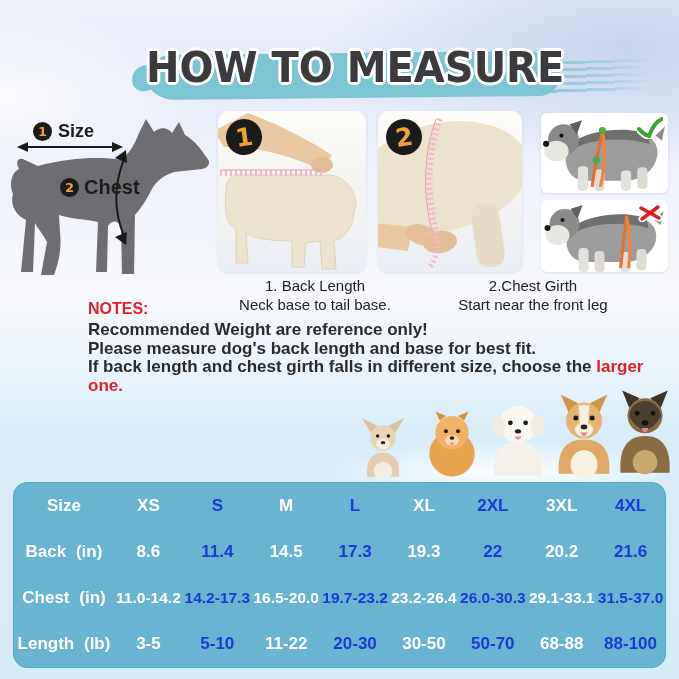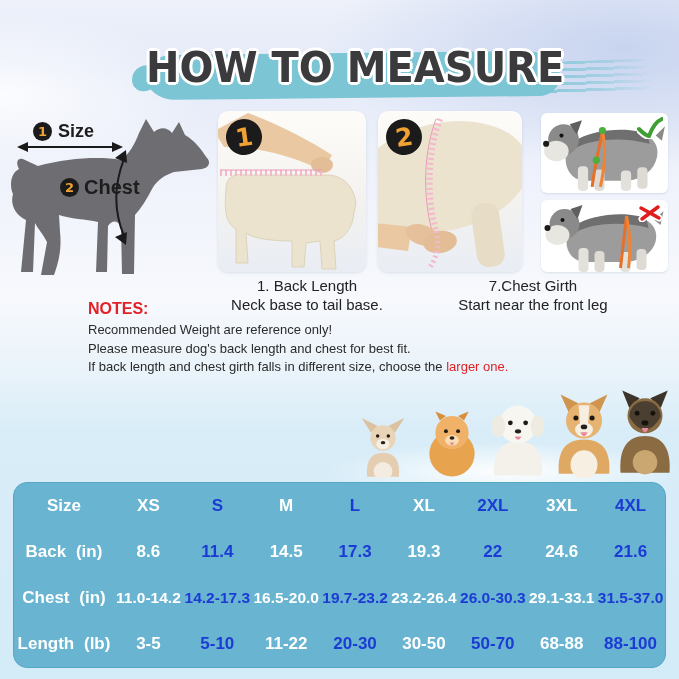--- a/index.html
+++ b/index.html
@@ -39,21 +39,21 @@
   .badge-lg{width:36px;height:36px;border-radius:50%;background:#1b1b1b;color:#f0a233;
     display:flex;align-items:center;justify-content:center;font-weight:bold;font-size:25px;
     font-family:"DejaVu Sans",sans-serif;transform:rotate(-8deg);}
   .caption{text-align:center;font-size:15px;line-height:19px;color:#222;}
 
   
   .photo{background:#fff;border-radius:6px;box-shadow:0 1px 2px rgba(90,110,150,.18);overflow:hidden;}
 
   
   .notes-head{font-size:16px;font-weight:bold;color:#e02128;text-align:center;}
-  .notes-body{font-size:13px;line-height:18.5px;color:#2b2b2b;}
+  .notes-body{font-size:17px;line-height:18.5px;color:#2b2b2b;font-weight:bold;}
   .red{color:#e02128;}
 
   
   .size-table{left:13px;top:482px;width:653px;height:186px;background:#68b4d1;
     border:1px solid #55a7c6;border-radius:14px;display:grid;box-sizing:border-box;
     grid-template-columns:100px repeat(8,1fr);grid-template-rows:repeat(4,1fr);
     align-items:center;justify-items:center;}
   .cell{font-weight:bold;font-size:17px;white-space:nowrap;}
   .lbl{color:#fff;word-spacing:5px;}
   .c-even{color:#fff;}
@@ -164,33 +164,33 @@
       <circle cx="5" cy="28" r="3" fill="#1a1a1a"></circle>
       <path d="M84,16 C82,34 80,50 78,68" fill="none" stroke="#e4702a" stroke-width="3"></path>
       <path d="M84,16 C88,34 88,52 86,68" fill="none" stroke="#ef8436" stroke-width="3"></path>
     </svg>
     <svg class="abs" style="right:6px;top:4px" width="24" height="18" viewBox="0 0 24 18">
       <path d="M3,4 L21,14 M20,3 L4,15" fill="none" stroke="#fff" stroke-width="7" stroke-linecap="round"></path>
       <path d="M3,4 L21,14 M20,3 L4,15" fill="none" stroke="#e01c1c" stroke-width="3.5" stroke-linecap="round"></path>
     </svg>
   </div>
 
-  <div class="abs caption" style="left:222px;top:276px;width:170px">
+  <div class="abs caption" style="left:230px;top:276px;width:170px">
     <div>1. Back Length</div>
     <div>Neck base to tail base.</div>
   </div>
   <div class="abs caption" style="left:448px;top:276px;width:170px">
-    <div>7.Chest Girth</div>
+    <div>2.Chest Girth</div>
     <div>Start near the front leg</div>
   </div>
 
   <div class="abs notes-head" style="left:88px;top:300px">NOTES:</div>
   <div class="abs notes-body" style="left:88px;top:321px;width:560px">
     <div>Recommended Weight are reference only!</div>
-    <div>Please measure dog's back length and chest for best fit.</div>
+    <div>Please measure dog's back length and base for best fit.</div>
     <div><span>If back length and chest girth falls in different size, choose the </span><span class="red">larger one.</span></div>
   </div>
 
   <div class="abs fog"></div>
   <svg class="abs" style="left:356px;top:418px" width="54" height="60" viewBox="0 0 80 90">
     <path d="M16,88 C14,64 22,52 40,52 C58,52 66,64 64,88 Z" fill="#e4cdb0"></path>
     <ellipse cx="40" cy="80" rx="14" ry="14" fill="#f4ece0"></ellipse>
     <path d="M22,22 L8,0 L32,12 Z" fill="#dcc2a0"></path>
       <path d="M58,22 L72,0 L48,12 Z" fill="#dcc2a0"></path>
     <circle cx="40" cy="30" r="19" fill="#e9d4b8"></circle>
@@ -258,21 +258,21 @@
     <div class="cell c-even">3XL</div>
     <div class="cell c-odd">4XL</div>
 
     <div class="cell lbl">Back (in)</div>
     <div class="cell c-even">8.6</div>
     <div class="cell c-odd">11.4</div>
     <div class="cell c-even">14.5</div>
     <div class="cell c-odd">17.3</div>
     <div class="cell c-even">19.3</div>
     <div class="cell c-odd">22</div>
-    <div class="cell c-even">24.6</div>
+    <div class="cell c-even">20.2</div>
     <div class="cell c-odd">21.6</div>
 
     <div class="cell lbl">Chest (in)</div>
     <div class="cell c-even chest-row">11.0-14.2</div>
     <div class="cell c-odd chest-row">14.2-17.3</div>
     <div class="cell c-even chest-row">16.5-20.0</div>
     <div class="cell c-odd chest-row">19.7-23.2</div>
     <div class="cell c-even chest-row">23.2-26.4</div>
     <div class="cell c-odd chest-row">26.0-30.3</div>
     <div class="cell c-even chest-row">29.1-33.1</div>

